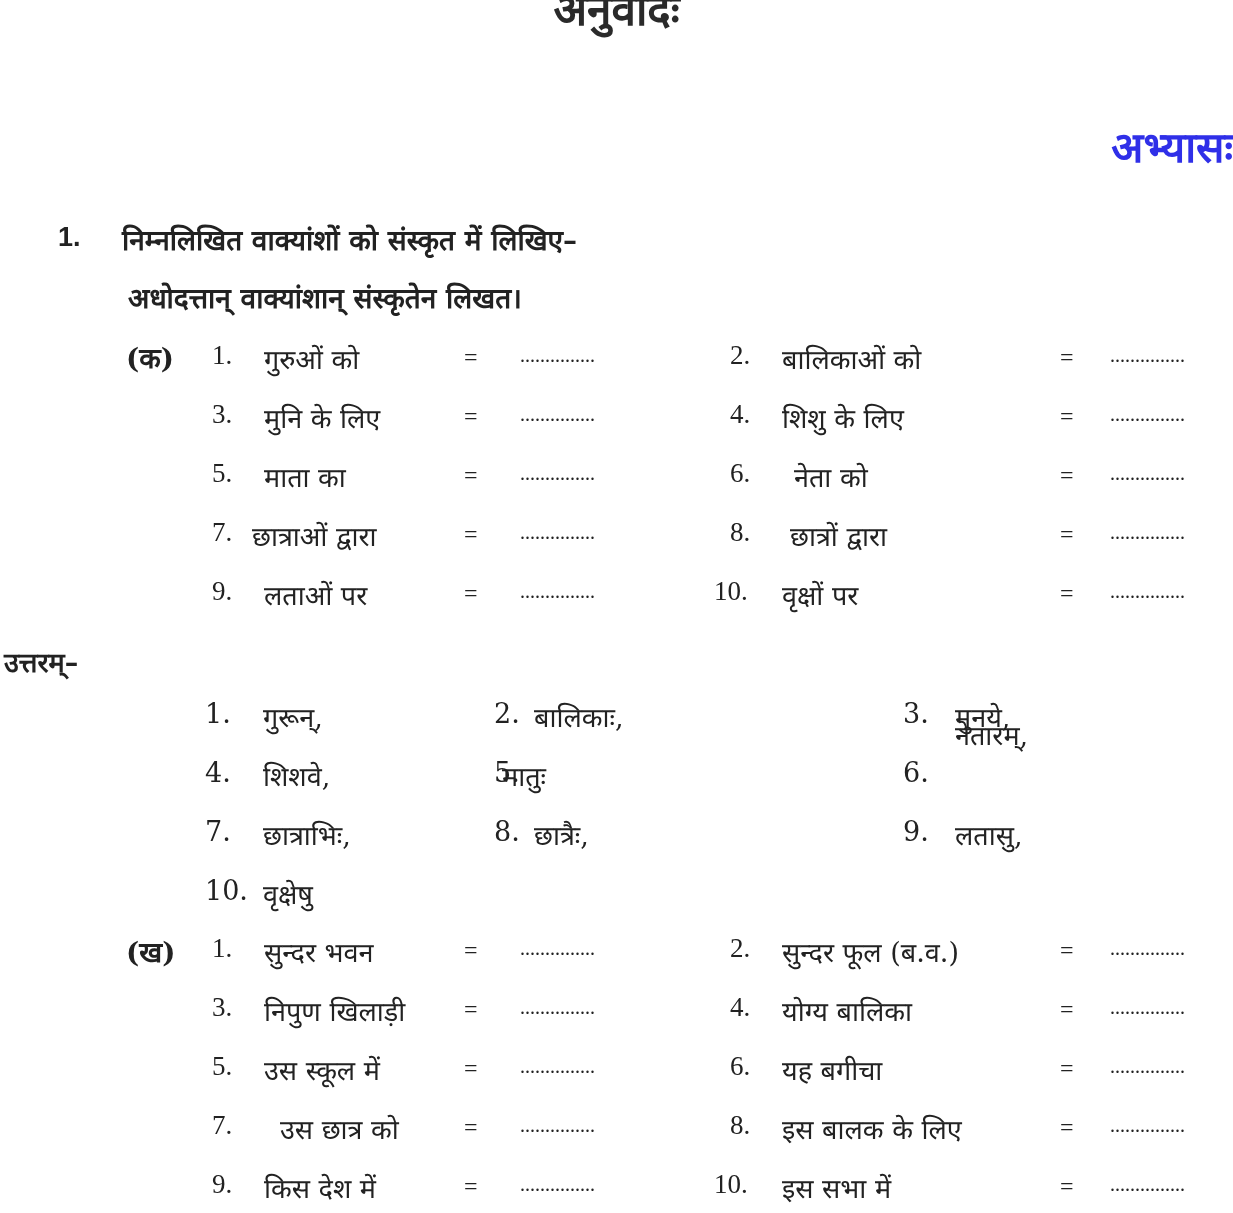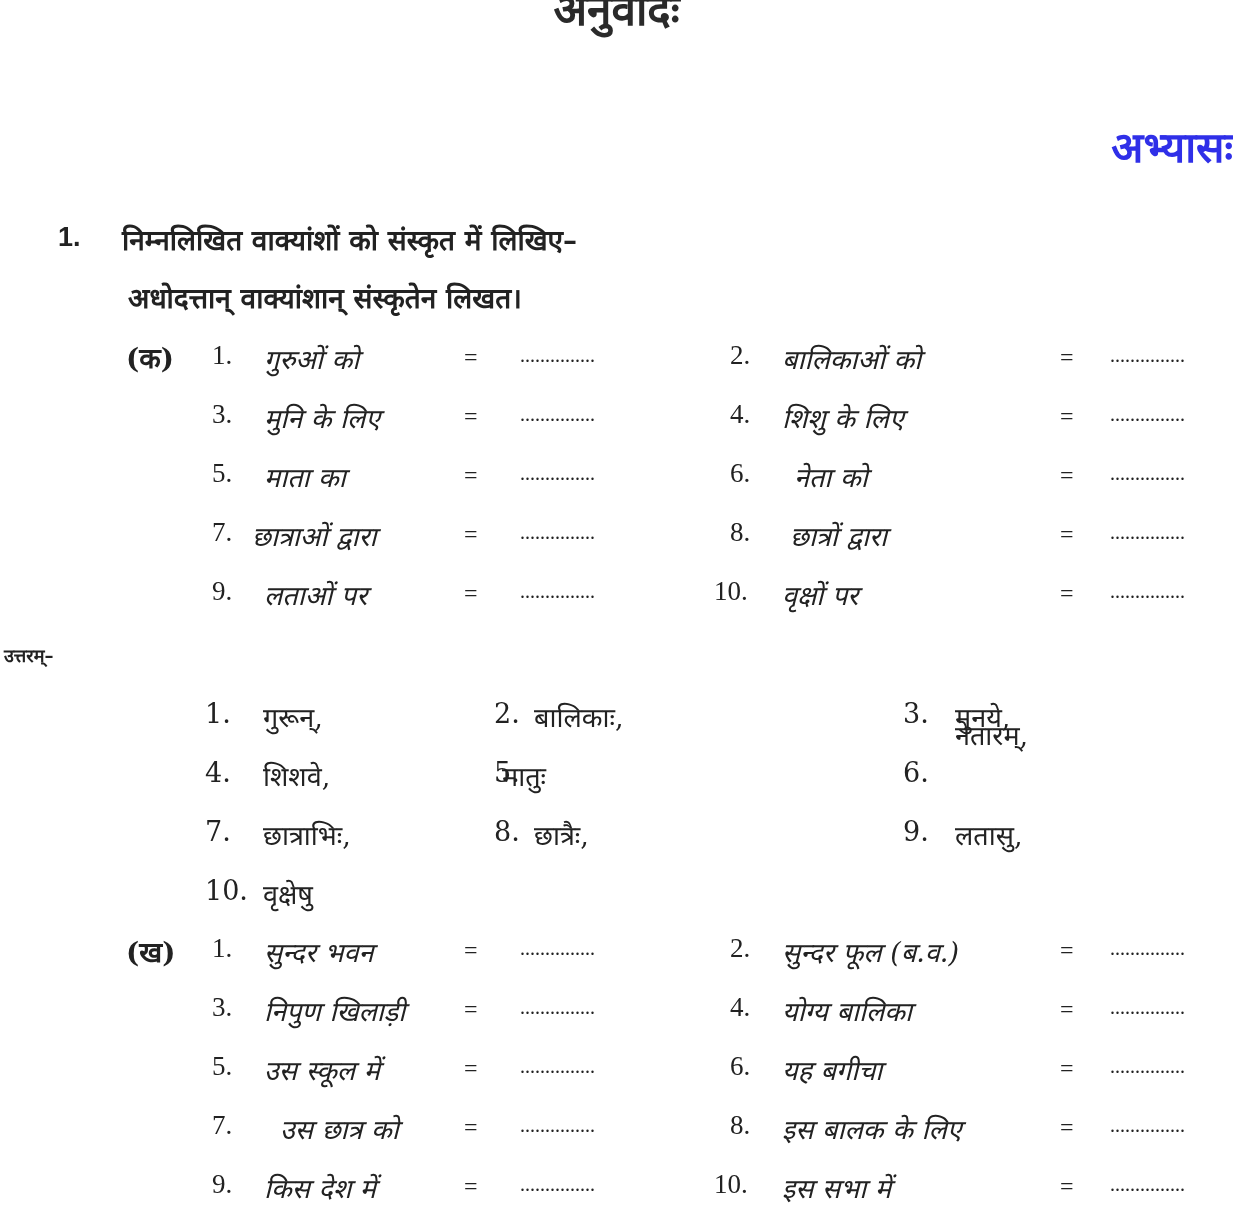--- a/index.html
+++ b/index.html
@@ -16,25 +16,25 @@
   .subtitle {
     left: 0; width: 1233px; text-align: right; top: 117px;
     font-family: "DejaVu Sans", sans-serif; font-size: 42px; font-weight: bold;
   }
   .qnum { left: 58px; top: 222px; font-family: "Liberation Sans", sans-serif; font-size: 27px; font-weight: bold; }
   .qtext { left: 122px; top: 220px; font-size: 28px; font-weight: bold; }
   .qtext2 { left: 128px; top: 278px; font-size: 28px; font-weight: bold; }
   .sec-label { font-size: 28px; font-weight: bold; }
   .row { font-size: 27px; height: 40px; }
   .row .num { position: absolute; left: 0; font-family: "Liberation Serif", serif; }
-  .row .txt { position: absolute; left: 52px; font-style: italic; }
+  .row .txt { position: absolute; left: 52px; }
   .row .eq { position: absolute; font-family: "Liberation Serif", serif; font-size: 24px; }
   .row .blank { position: absolute; font-family: "Liberation Serif", serif; letter-spacing: 0px; font-size: 20px; }
   .ans { font-size: 27px; }
-  .answer-label { left: 4px; top: 643px; font-size: 18px; font-weight: bold; }
+  .answer-label { left: 4px; top: 643px; font-size: 27px; font-weight: bold; }
 </style>
 </head>
 <body>
 
 <div class="abs title">अनुवादः</div>
 <div class="abs subtitle" id="subtitle" style="color: rgb(47, 47, 232);">अभ्यासः</div>
 
 <div class="abs qnum">1.</div>
 <div class="abs qtext">निम्नलिखित वाक्यांशों को संस्कृत में लिखिए–</div>
 <div class="abs qtext2">अधोदत्तान् वाक्यांशान् संस्कृतेन लिखत।</div>

